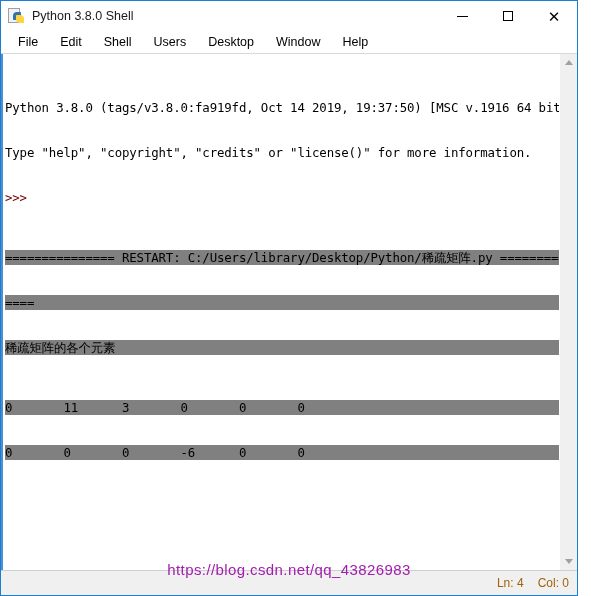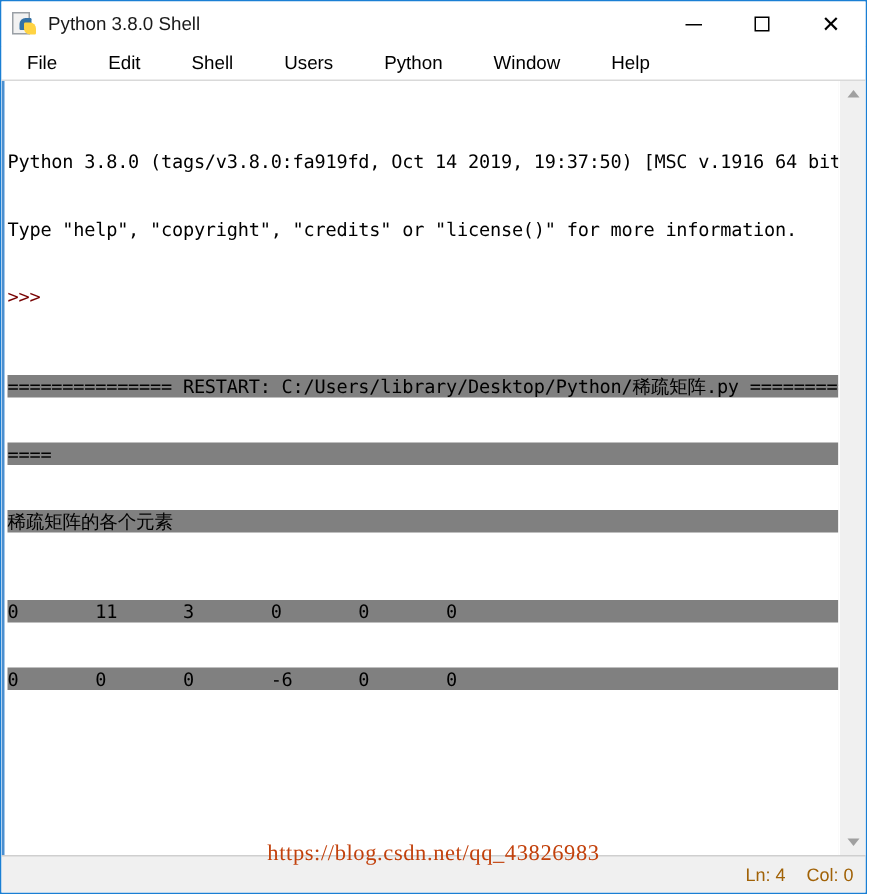--- a/index.html
+++ b/index.html
@@ -105,21 +105,21 @@
   }
 
   
   .menubar {
     height: 22px;
     flex: 0 0 22px;
     background: #ffffff;
     display: flex;
     align-items: center;
     padding-left: 8px;
-    gap: 16px;
+    gap: 4px;
     border-bottom: 0px;
   }
   .menu-item {
     font-size: 12.5px;
     color: #000000;
     padding: 2px 9px 3px 9px;
     white-space: nowrap;
     cursor: default;
   }
 
@@ -213,24 +213,24 @@
     color: #a16207;
     font-family: "Liberation Sans", sans-serif;
     white-space: nowrap;
   }
   .watermark {
     position: absolute;
     left: 0; right: 0;
     top: -10px;
     text-align: center;
     font-size: 15px;
-    color: #c2410c;
+    color: #a21caf;
     letter-spacing: 0.4px;
     pointer-events: none;
-    font-family: Liberation Serif, serif;
+    font-family: Liberation Sans, sans-serif;
     white-space: nowrap;
   }
 </style>
 </head>
 <body>
 
 <div class="window">
 
   <div class="titlebar">
     <div class="title-left">
@@ -252,21 +252,21 @@
         <span class="glyph-close">✕</span>
       </div>
     </div>
   </div>
 
   <div class="menubar">
     <div class="menu-item">File</div>
     <div class="menu-item">Edit</div>
     <div class="menu-item">Shell</div>
     <div class="menu-item">Users</div>
-    <div class="menu-item">Python</div>
+    <div class="menu-item">Desktop</div>
     <div class="menu-item">Window</div>
     <div class="menu-item">Help</div>
   </div>
 
   <div class="content">
 
     <div class="textpane">
       <div class="text">
 
         <span class="ln">Python 3.8.0 (tags/v3.8.0:fa919fd, Oct 14 2019, 19:37:50) [MSC v.1916 64 bit (AM</span>

